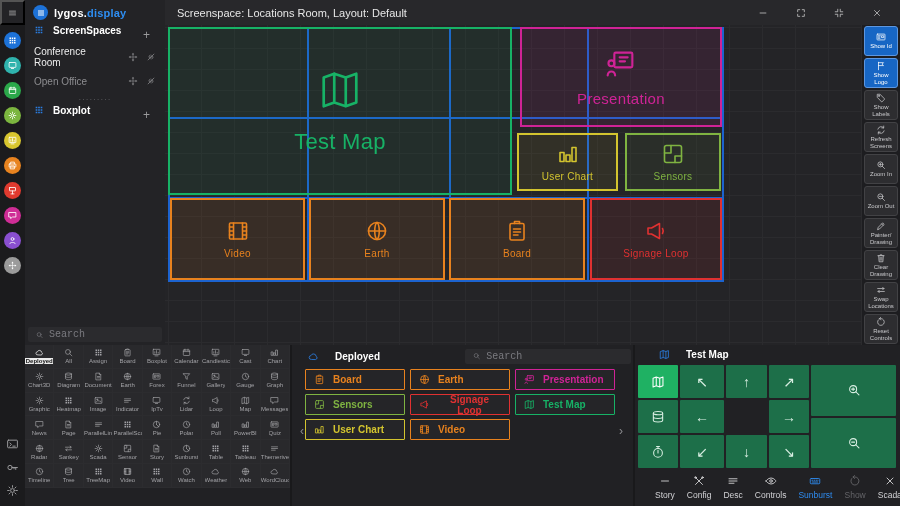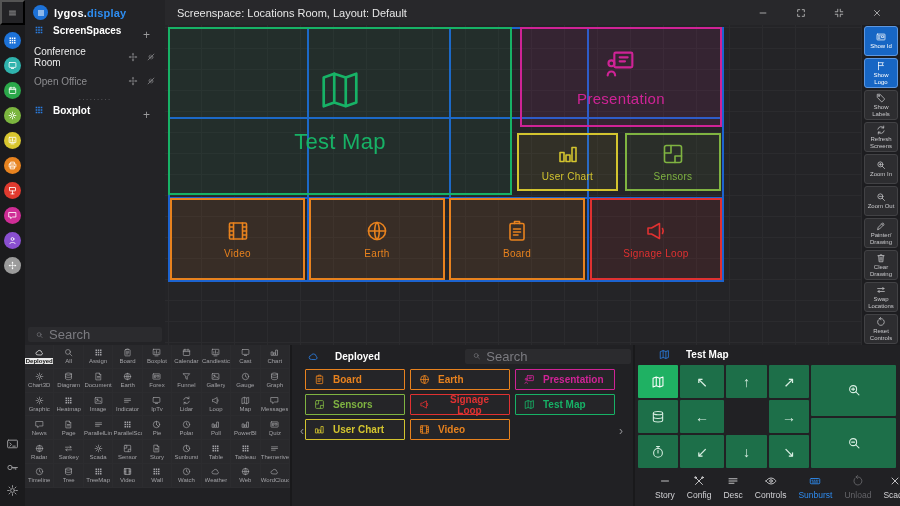--- a/index.html
+++ b/index.html
@@ -36,21 +36,21 @@
   .srow{height:24px;display:flex;align-items:center;gap:8px;padding:0 9px;font-size:10px;color:#ededed;flex:none}
   .srow.muted{color:#8d8d90}
   .srow .grow{flex:1}
   .acticon{color:#8b8b8e;width:10px;height:10px}
   .acticon .svgi{width:10px;height:10px}
   .divider{height:12px;display:flex;align-items:center;justify-content:center;color:#5c5c60;font-size:8px;letter-spacing:1px;flex:none}
   .toggle{width:18px;height:9px;border-radius:5px;background:#707074;position:relative;display:inline-block}
   .toggle::after{content:"";position:absolute;left:1px;top:1px;width:7px;height:7px;border-radius:50%;background:#fff}
   .searchpill{display:flex;align-items:center;gap:6px;background:#2b2b2e;border-radius:2px;height:15px;padding:0 8px;color:#85858a}
   .searchpill .svgi{width:8px;height:8px}
-  .searchpill input{background:transparent;border:none;outline:none;color:#bbb;font-size:13px;width:100%;padding:0;font-family:Liberation Sans, sans-serif}
+  .searchpill input{background:transparent;border:none;outline:none;color:#bbb;font-size:10px;width:100%;padding:0;font-family:Liberation Mono, monospace}
   .searchpill input::placeholder{color:#7b7b80}
   .leftsearch{margin:auto 3px 3px 3px}
   
   .canvas{position:absolute;left:165px;top:25px;width:697px;height:320px;background:#242427;
     background-image:linear-gradient(#2b2b2e 1px,transparent 1px),linear-gradient(90deg,#2b2b2e 1px,transparent 1px);
     background-size:33px 21px;background-position:3px 2px;overflow:hidden}
   .sgrid{position:absolute;border:2px solid var(--blue,#1c63cf);box-sizing:border-box;z-index:1}
   .lineshost{position:absolute;inset:0}
   .sgv{position:absolute;top:0;bottom:0;width:2px;background:var(--blue,#1c63cf)}
   .sgh{position:absolute;left:0;right:0;height:2px;background:var(--blue,#1c63cf)}
@@ -1315,21 +1315,21 @@
           </svg>
         </span>
         <span>Sunburst</span>
       </button>
       <button class="foot-btn disabled" style="font-family:inherit">
         <span>
           <svg class="svgi">
             <use href="#i-reset"></use>
           </svg>
         </span>
-        <span>Unload</span>
+        <span>Show</span>
       </button>
       <button class="foot-btn" style="font-family:inherit">
         <span>
           <svg class="svgi">
             <use href="#i-x"></use>
           </svg>
         </span>
         <span>Scada</span>
       </button>
     </div>

